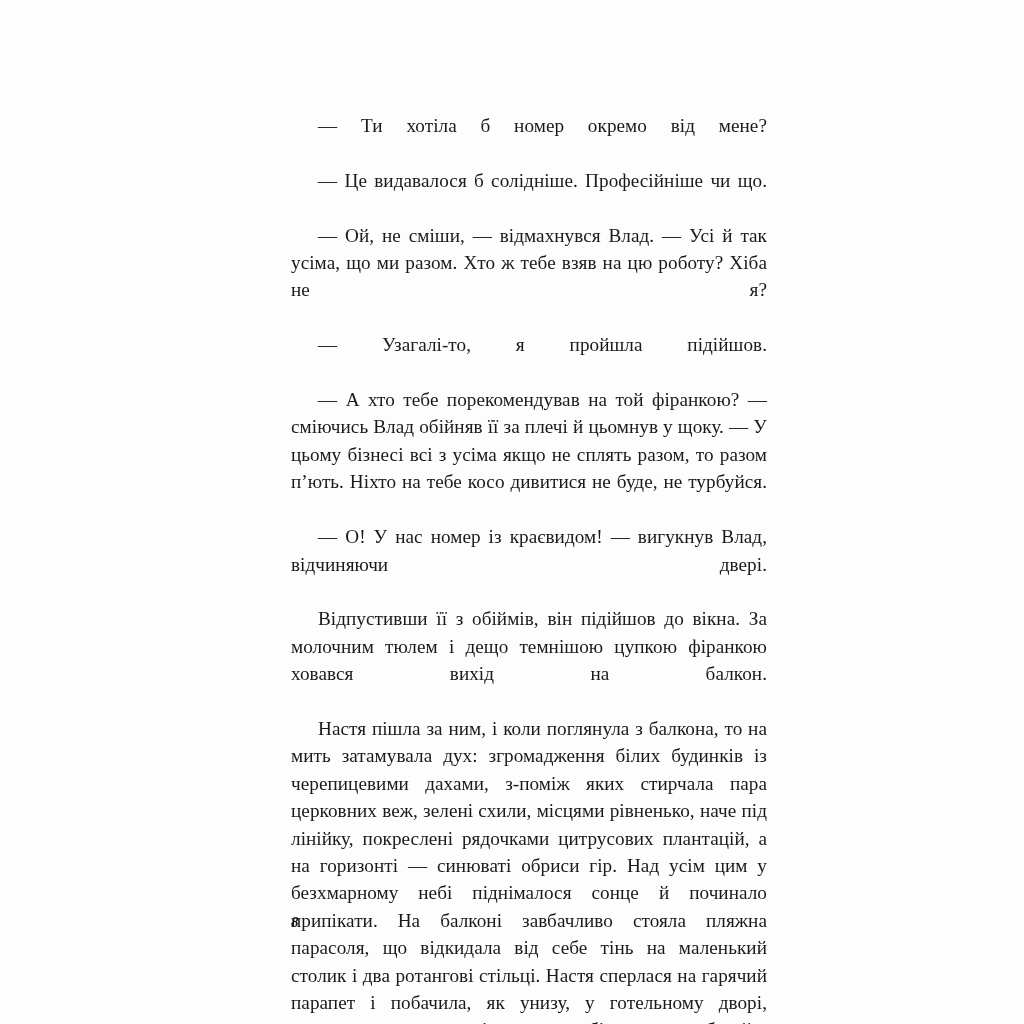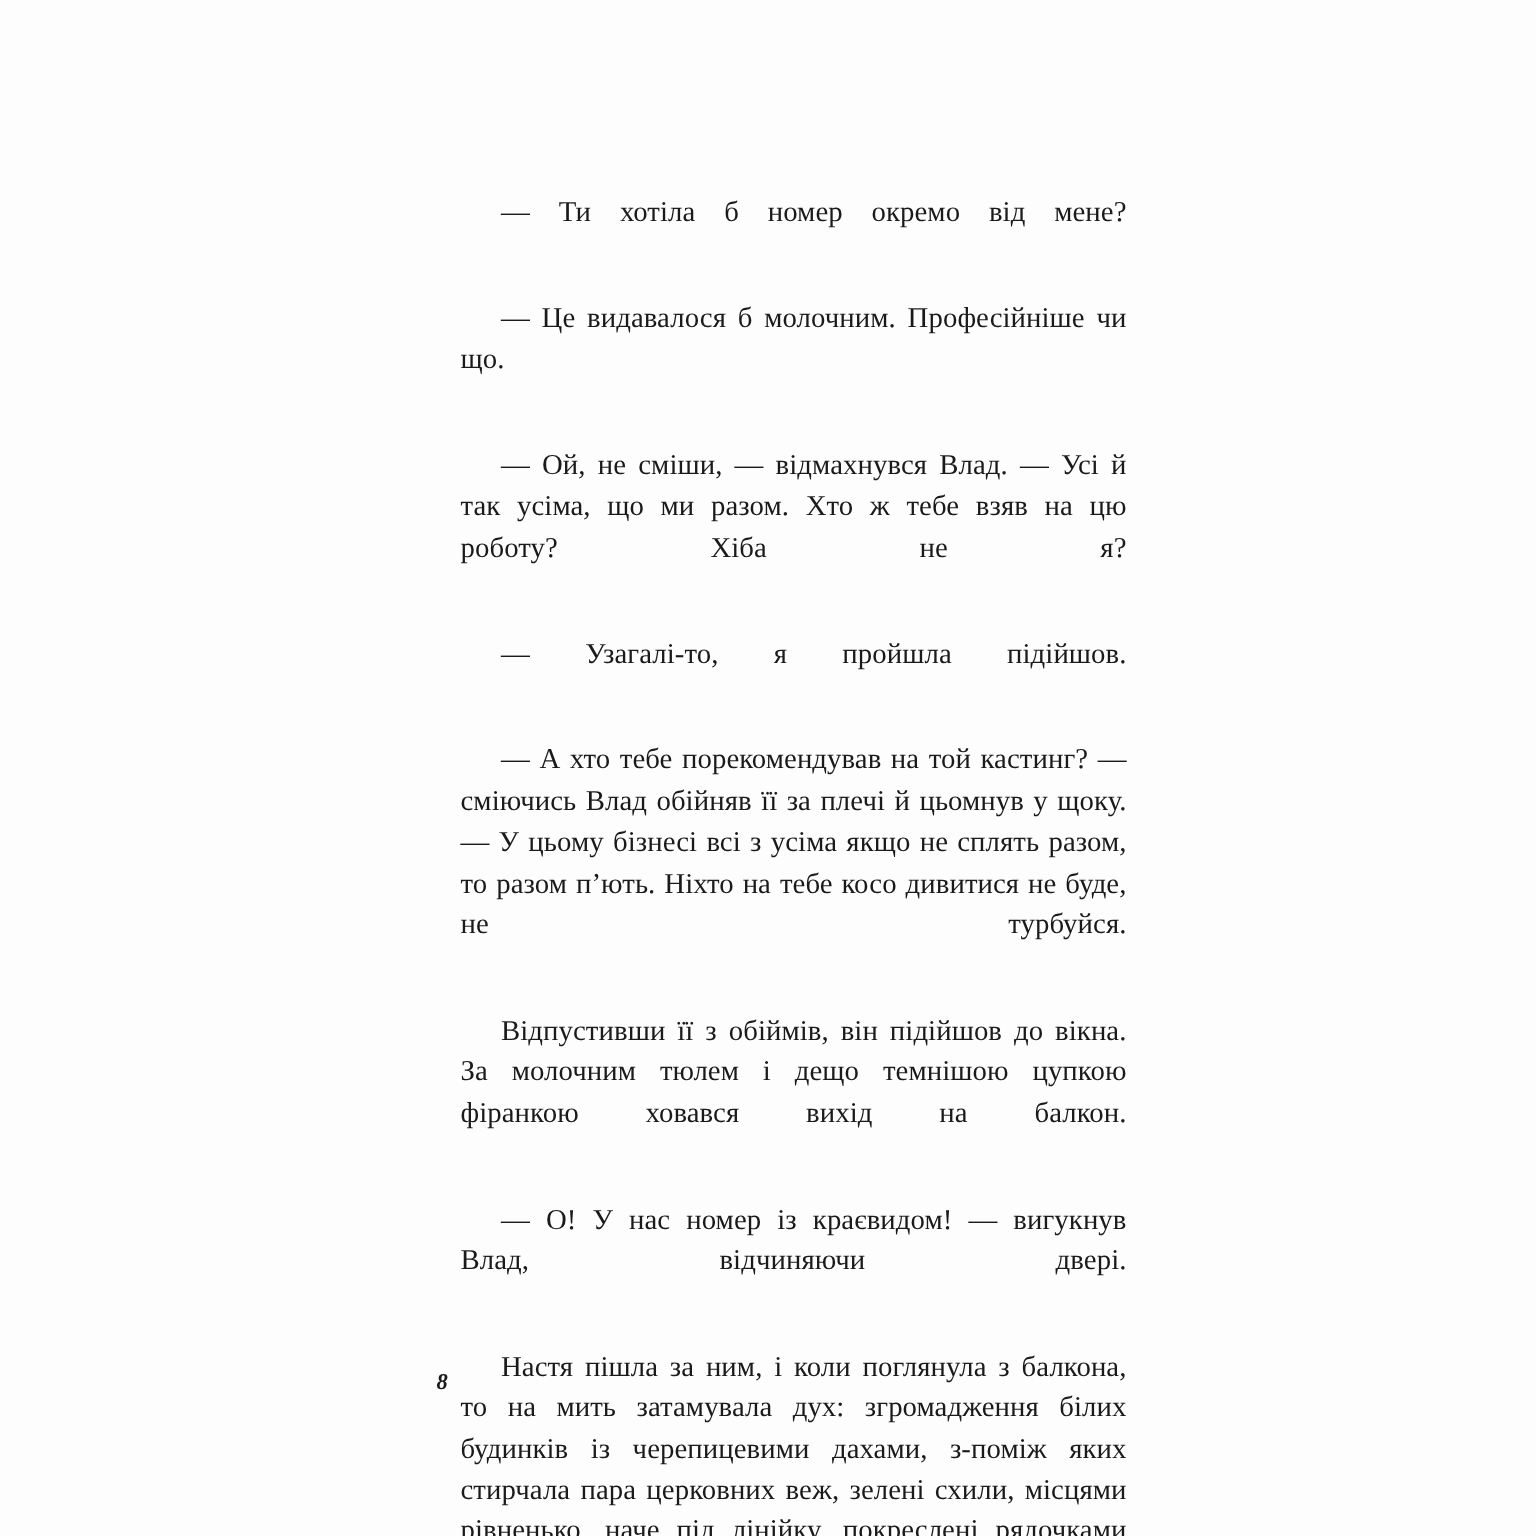--- a/index.html
+++ b/index.html
@@ -26,21 +26,21 @@
   }
 
   .text-block {
     position: absolute;
     left: 291px;
     top: 112px;
     width: 476px;
   }
 
   .para {
-    margin: 16px;
+    margin: 0;
     text-indent: 27px;
     text-align: justify;
     font-size: 19.2px;
     line-height: 27.4px;
     letter-spacing: 0.05px;
     word-spacing: 0.2px;
     -webkit-font-smoothing: antialiased;
     hyphens: manual;
   }
 
@@ -62,25 +62,25 @@
     color: #1a1a1a;
   }
 </style>
 </head>
 <body>
 
 <div class="page">
 
   <div class="text-block">
     <p class="para">— Ти хотіла б номер окремо від мене?</p>
-    <p class="para">— Це видавалося б молочним. Професійніше чи що.</p>
+    <p class="para">— Це видавалося б солідніше. Професійніше чи що.</p>
     <p class="para">— Ой, не сміши, — відмахнувся Влад. — Усі й так усіма, що ми разом. Хто ж тебе взяв на цю роботу? Хіба не я?</p>
     <p class="para">— Узагалі-то, я пройшла підійшов.</p>
-    <p class="para">— А хто тебе порекомендував на той кастинг? — сміючись Влад обійняв її за плечі й цьомнув у щоку. — У цьому бізнесі всі з усіма якщо не сплять разом, то разом п’ють. Ніхто на тебе косо дивитися не буде, не турбуйся.</p>
+    <p class="para">— А хто тебе порекомендував на той фіранкою? — сміючись Влад обійняв її за плечі й цьомнув у щоку. — У цьому бізнесі всі з усіма якщо не сплять разом, то разом п’ють. Ніхто на тебе косо дивитися не буде, не турбуйся.</p>
+    <p class="para">— О! У нас номер із краєвидом! — вигукнув Влад, відчиняючи двері.</p>
     <p class="para">Відпустивши її з обіймів, він підійшов до вікна. За молочним тюлем і дещо темнішою цупкою фіранкою ховався вихід на балкон.</p>
-    <p class="para">— О! У нас номер із краєвидом! — вигукнув Влад, відчиняючи двері.</p>
     <p class="para">Настя пішла за ним, і коли поглянула з балкона, то на мить затамувала дух: згромадження білих будинків із черепицевими дахами, з-поміж яких стирчала пара церковних веж, зелені схили, місцями рівненько, наче під лінійку, покреслені рядочками цитрусових плантацій, а на горизонті — синюваті обриси гір. Над усім цим у безхмарному небі піднімалося сонце й починало припікати. На балконі завбачливо стояла пляжна парасоля, що відкидала від себе тінь на маленький столик і два ротангові стільці. Настя сперлася на гарячий парапет і побачила, як унизу, у готельному дворі, оточеному кипарисом і пальмами, бірюзово сяє басейн.</p>
 
   </div>
 
   <div class="page-number">8</div>
 
 </div>
 
 </body></html>

